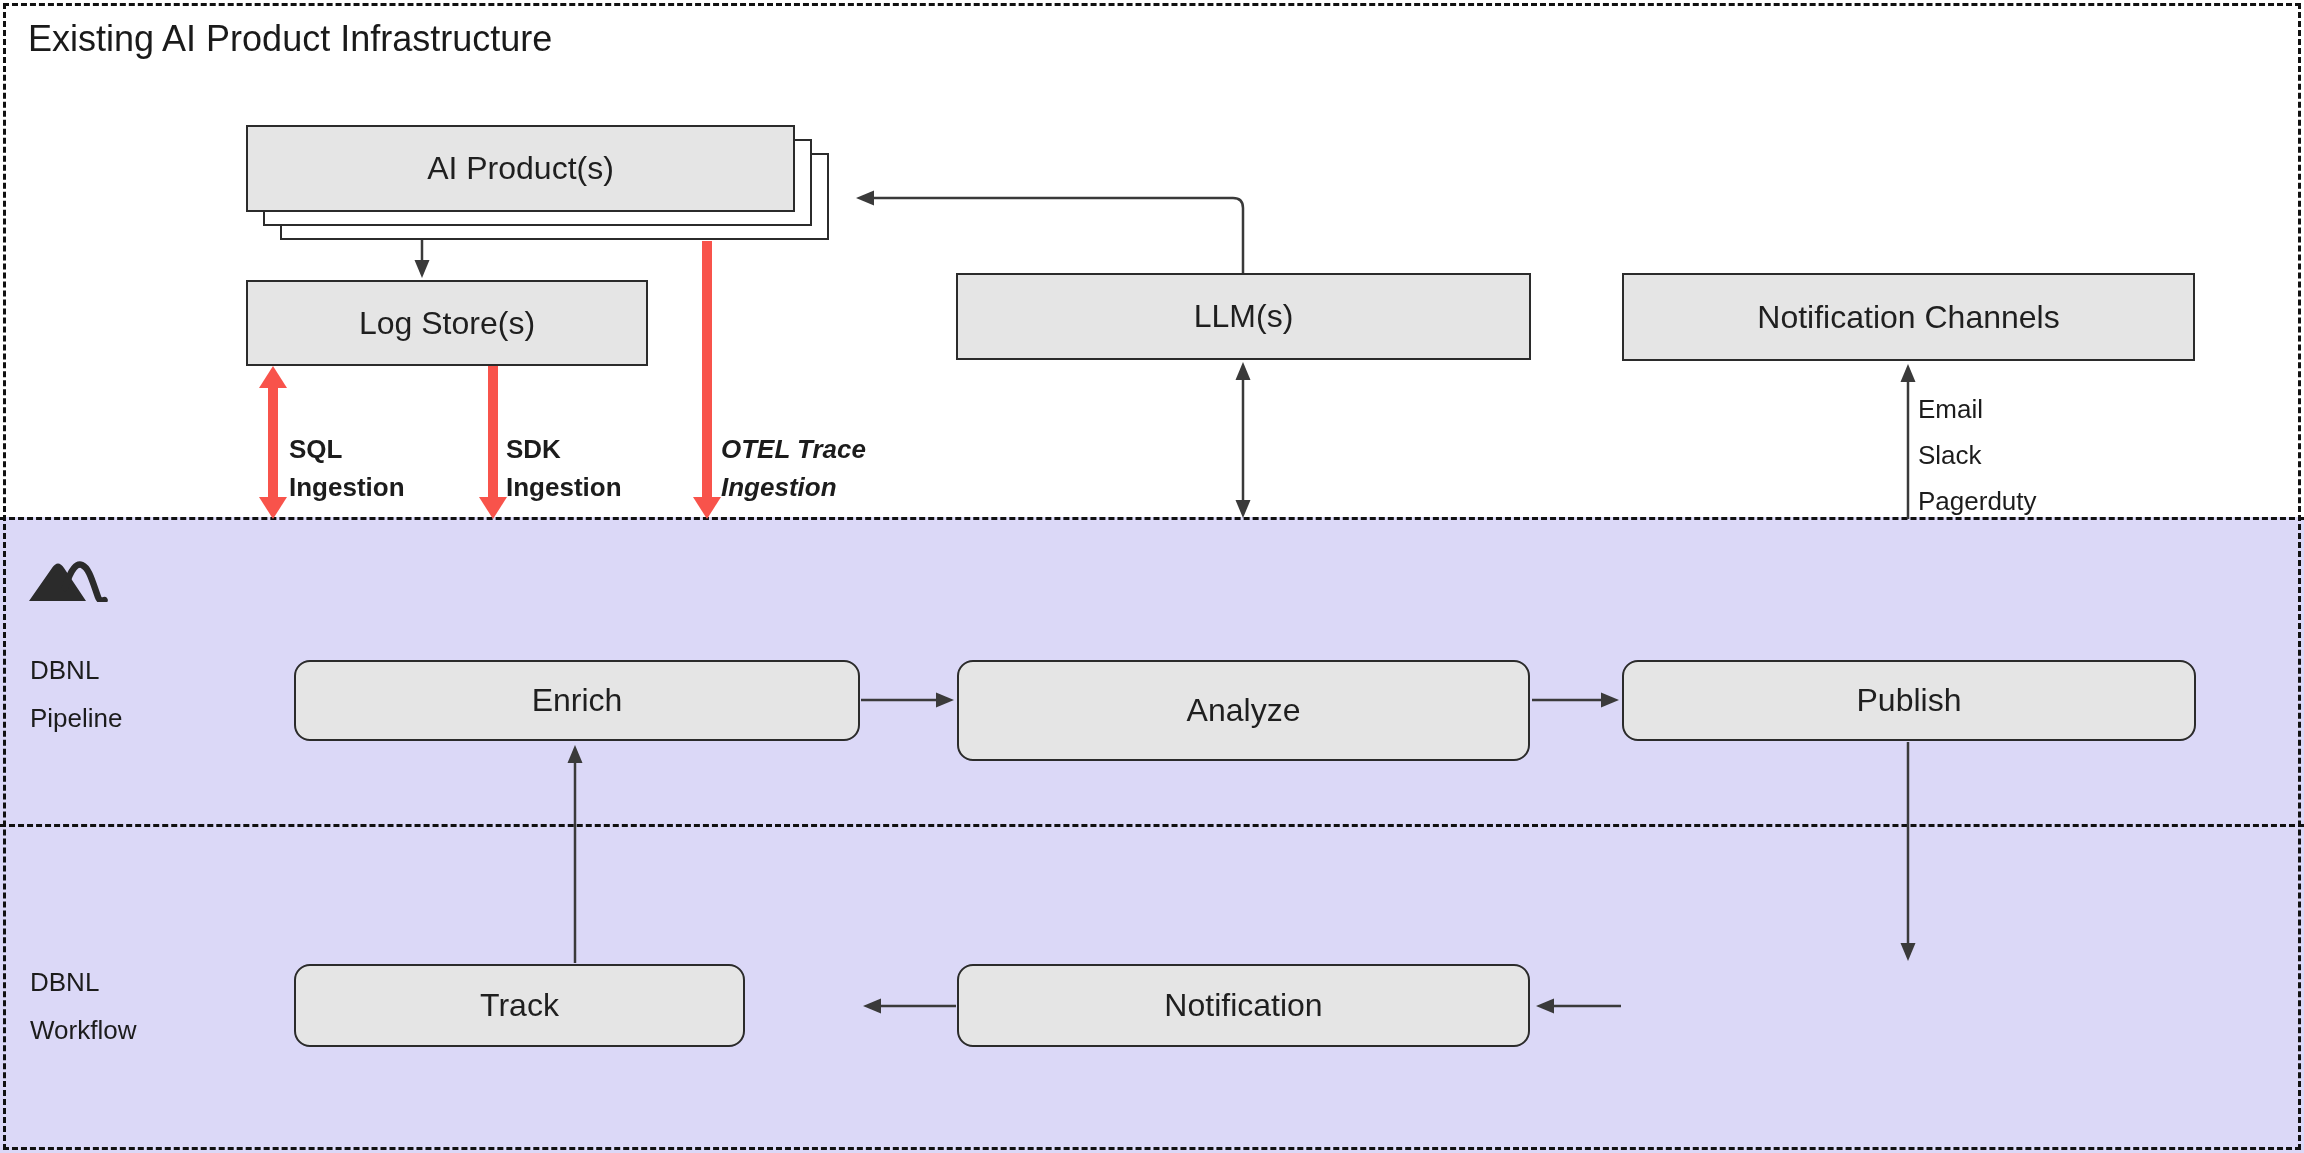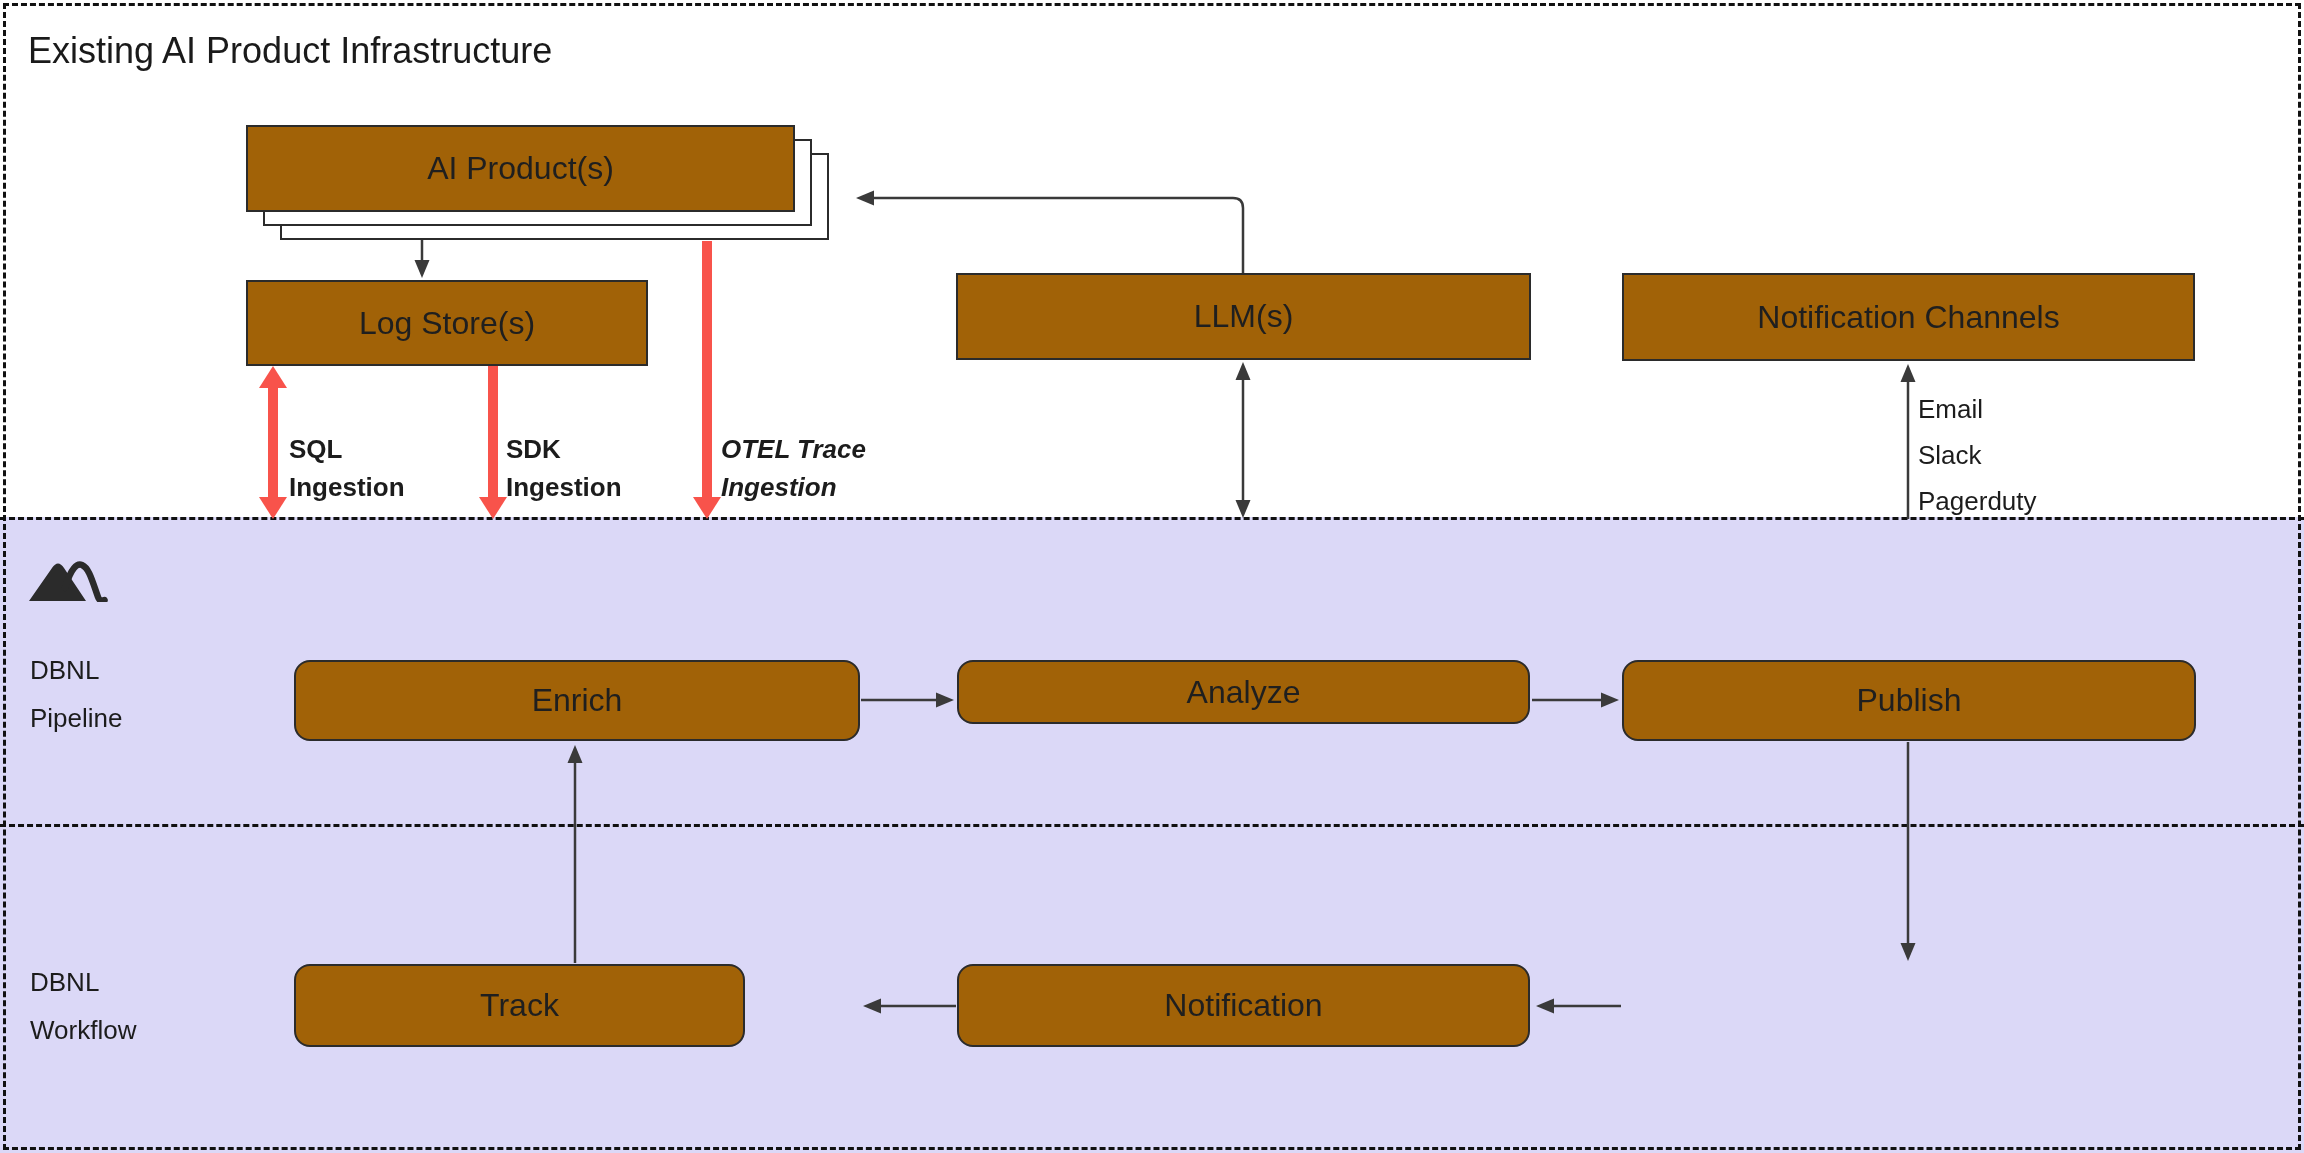--- a/index.html
+++ b/index.html
@@ -2,22 +2,22 @@
 <html><head>
 <meta charset="utf-8">
 <style>
   html,body{margin:0;padding:0;background:#ffffff;}
   .stage{position:relative;width:2304px;height:1153px;background:#ffffff;overflow:hidden;
          font-family:"Liberation Sans", sans-serif;color:#1f1f1f;}
   .outer-border{position:absolute;inset:3px;border:3px dashed #111111;z-index:50;pointer-events:none;}
   .band{position:absolute;left:0;right:0;background:#dbd8f7;border-top:3px dashed #111111;z-index:1;}
   .band-pipeline{top:517px;height:304px;}
   .band-workflow{top:824px;bottom:0;}
-  .page-title{position:absolute;left:28px;top:30px;font-size:36px;color:#1a1a1a;z-index:6;}
-  .node{position:absolute;background:#a16207;border:2.5px solid #2b2b2b;display:flex;
+  .page-title{position:absolute;left:28px;top:18px;font-size:36px;color:#1a1a1a;z-index:6;}
+  .node{position:absolute;background:#e5e5e5;border:2.5px solid #2b2b2b;display:flex;
         align-items:center;justify-content:center;font-size:32px;color:#1f1f1f;z-index:5;box-sizing:border-box;}
   .rounded{border-radius:16px;}
   .stack-layer{position:absolute;background:#ffffff;border:2.5px solid #2b2b2b;box-sizing:border-box;}
   .ingestion-label{position:absolute;font-size:26px;font-weight:bold;line-height:38px;color:#1c1c1c;z-index:6;margin-top:24px;}
   .channel-label{position:absolute;left:1918px;top:386px;font-size:26px;line-height:46px;color:#1c1c1c;z-index:6;}
   .section-label{position:absolute;left:30px;font-size:26px;line-height:48px;color:#1c1c1c;z-index:6;}
   .connectors{position:absolute;left:0;top:0;z-index:10;pointer-events:none;}
   .logo{position:absolute;left:29px;top:556px;z-index:6;}
 </style>
 </head>
@@ -79,21 +79,21 @@
     <div>Pipeline</div>
   </div>
   <div class="section-label" style="top:958px;">
     <div>DBNL</div>
     <div>Workflow</div>
   </div>
 
   <div class="node rounded" style="left:294px;top:660px;width:566px;height:81px;">
     <span>Enrich</span>
   </div>
-  <div class="node rounded" style="left:957px;top:660px;width:573px;height:64px;">
+  <div class="node rounded" style="left:957px;top:660px;width:573px;height:101px;">
     <span>Analyze</span>
   </div>
   <div class="node rounded" style="left:1622px;top:660px;width:574px;height:81px;">
     <span>Publish</span>
   </div>
 
   <div class="node rounded" style="left:294px;top:964px;width:451px;height:83px;">
     <span>Track</span>
   </div>
   <div class="node rounded" style="left:957px;top:964px;width:573px;height:83px;">

